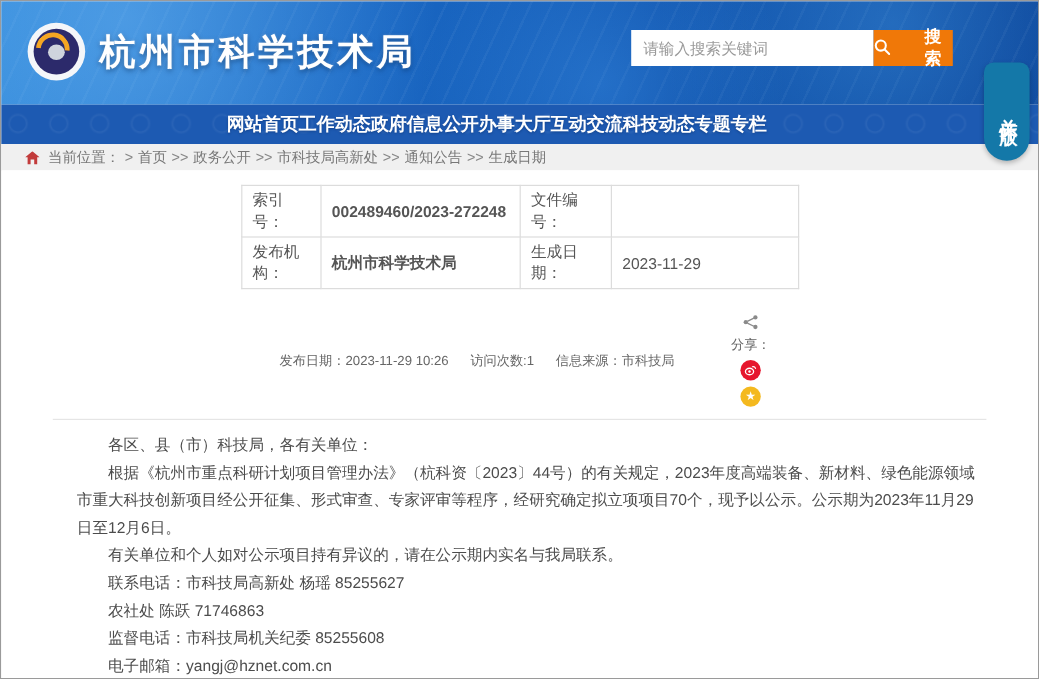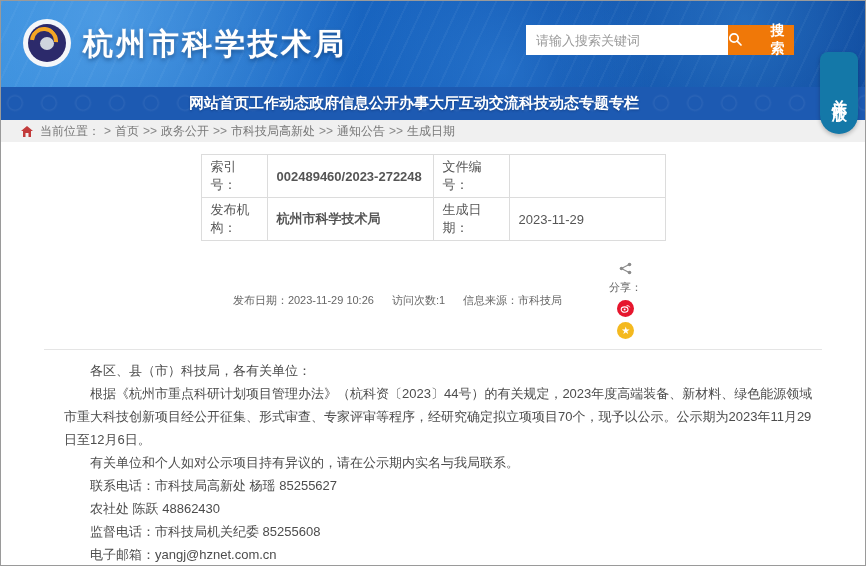--- a/index.html
+++ b/index.html
@@ -183,20 +183,20 @@
       </span>
     </div>
 
     <div class="divider"></div>
 
     <div class="body-text">
       <p>各区、县（市）科技局，各有关单位：</p>
       <p>根据《杭州市重点科研计划项目管理办法》（杭科资〔2023〕44号）的有关规定，2023年度高端装备、新材料、绿色能源领域市重大科技创新项目经公开征集、形式审查、专家评审等程序，经研究确定拟立项项目70个，现予以公示。公示期为2023年11月29日至12月6日。</p>
       <p>有关单位和个人如对公示项目持有异议的，请在公示期内实名与我局联系。</p>
       <p>联系电话：市科技局高新处 杨瑶 85255627</p>
-      <p>农社处 陈跃 48862430</p>
+      <p>农社处 陈跃 71746863</p>
       <p>监督电话：市科技局机关纪委 85255608</p>
       <p>电子邮箱：yangj@hznet.com.cn</p>
 
     </div>
 
   </main>
 </div>
 
 </body></html>

